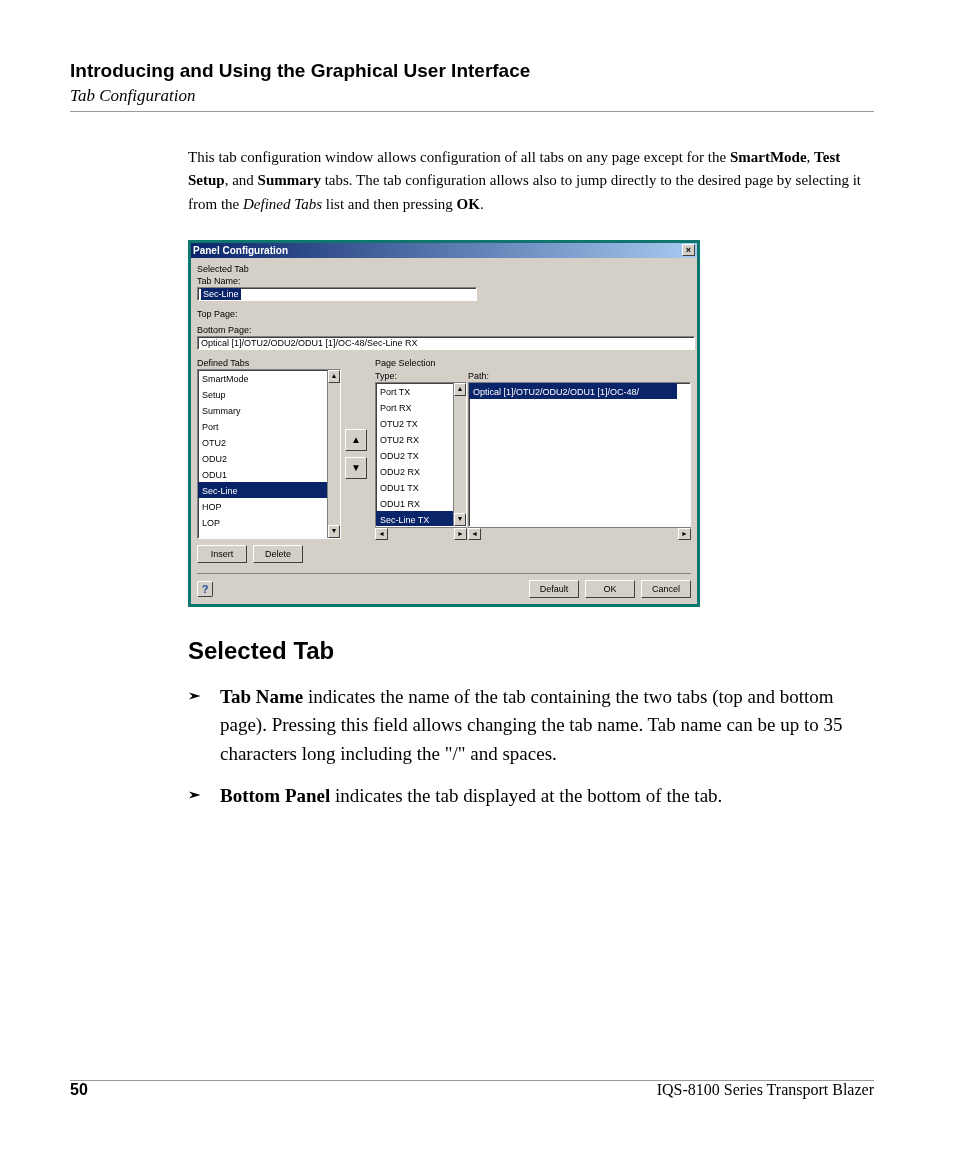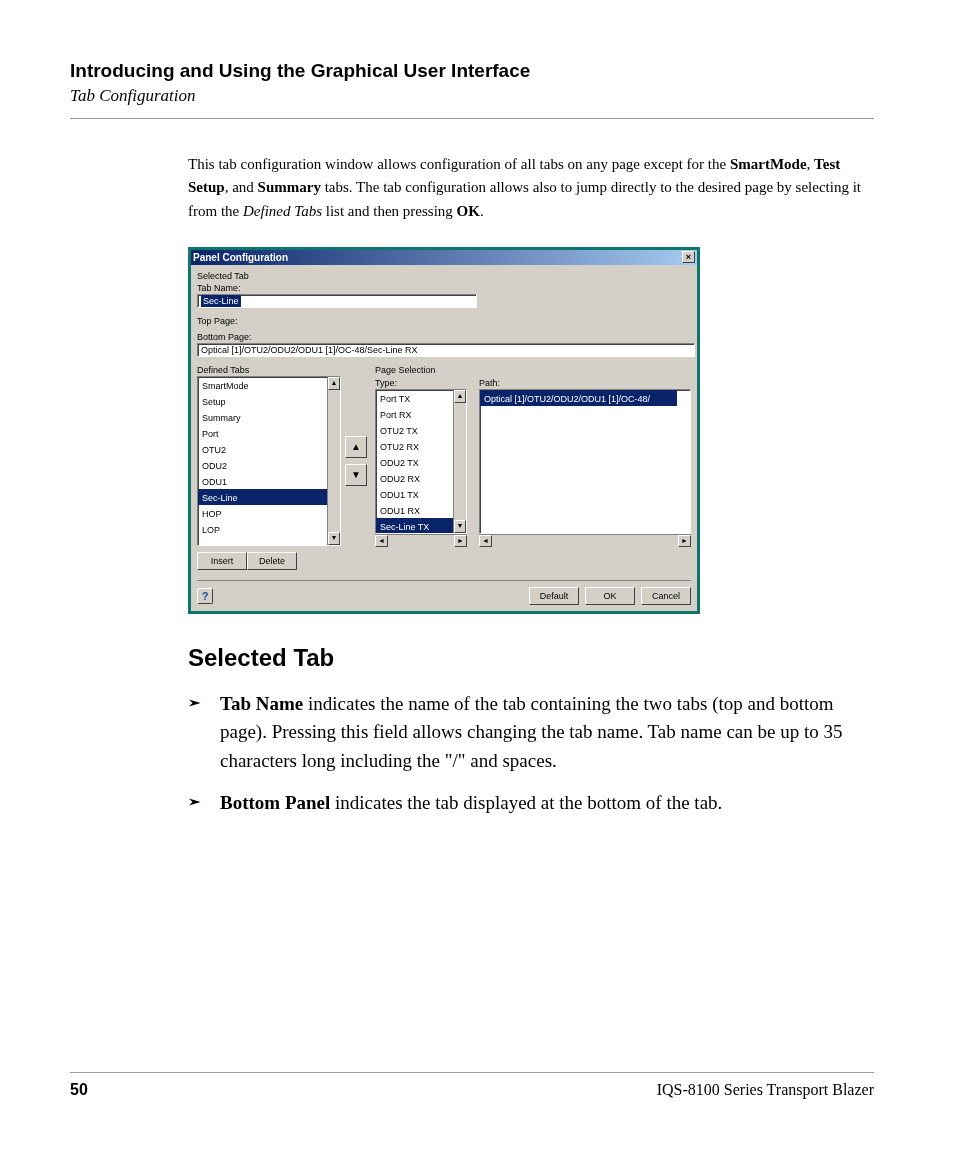--- a/index.html
+++ b/index.html
@@ -14,21 +14,21 @@
   }
   .page-header h1 {
     font-family: Arial, Helvetica, sans-serif;
     font-weight: bold;
     font-size: 19px;
     margin-bottom: 4px;
   }
   .page-header .subtitle {
     font-style: italic;
     font-size: 17px;
-    margin-bottom: 12px;
+    margin-bottom: 5px;
   }
   .header-rule {
     border: none;
     border-top: 1px solid #999;
     margin-bottom: 34px;
   }
   .intro {
     font-size: 15px;
     line-height: 1.55;
     margin-left: 118px;
@@ -122,22 +122,22 @@
     background:#d4d0c8;
     border:1px solid #fff; border-right-color:#404040; border-bottom-color:#404040;
     font-size:10px; text-align:center; line-height:20px;
   }
   .btn {
     background:#d4d0c8;
     border:1px solid #fff; border-right-color:#404040; border-bottom-color:#404040;
     height:18px; padding:0 8px; font-size:9px; line-height:16px;
     min-width:50px; text-align:center;
   }
-  .btn-row { display:flex; gap:0; }
-  .page-sel { display:flex; gap:12px; }
+  .btn-row { display:flex; gap:6px; }
+  .page-sel { display:flex; gap:1px; }
   .typecol { width:92px; }
   .pathcol { flex:1; }
   .page-list { height:145px; }
   .footer-bar {
     border-top:1px solid #808080;
     margin-top:10px; padding-top:6px;
     display:flex; align-items:center; gap:6px;
   }
   .help-ico {
     width:16px; height:16px; border:1px solid #fff;
@@ -160,21 +160,20 @@
   .blist { margin-left:118px; }
   .bitem { display:flex; margin-bottom:14px; font-size:19px; line-height:1.5; }
   .bmark { width:32px; flex:none; font-weight:bold; }
   .bmark svg { width:18px; height:14px; }
   .btext .b { font-weight:bold; }
 
   
   .page-foot {
     position:absolute; left:70px; right:80px; bottom:60px;
     border-top:1px solid #999;
-    padding-top:8px;
     display:flex; justify-content:space-between;
     font-size:16px;
   }
   .page-foot .pn { font-weight:bold; font-family:Arial, sans-serif; }
 </style>
 </head>
 <body>
 
 <div class="page-header">
   <h1>Introducing and Using the Graphical User Interface</h1>

